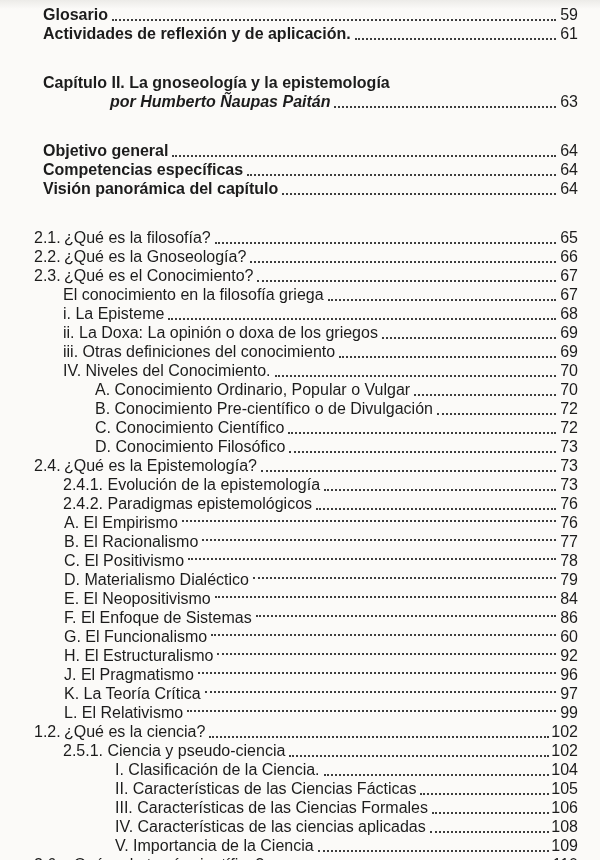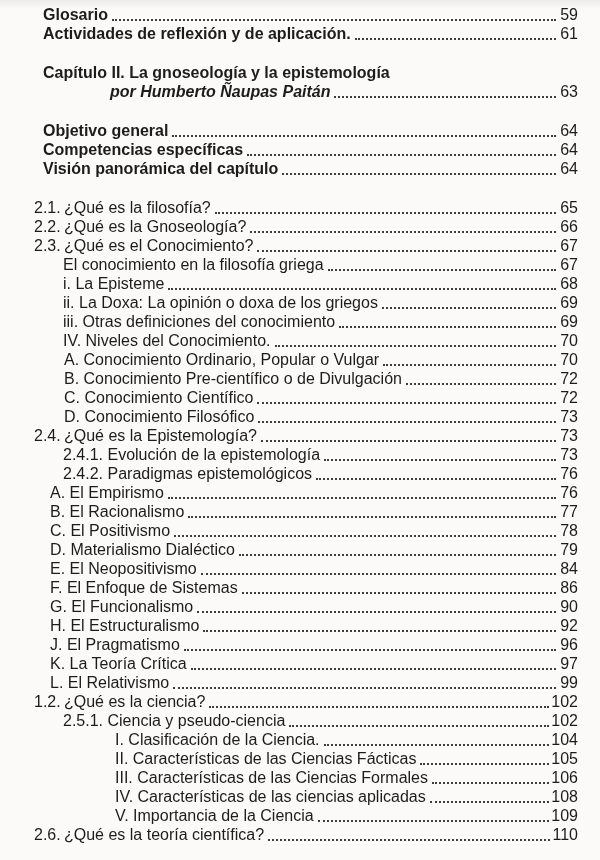--- a/index.html
+++ b/index.html
@@ -14,21 +14,21 @@
     height: 860px;
     background: linear-gradient(#ecebe8, #fbfaf8 9px);
     padding: 5px 22px 0 0;
     overflow: hidden;
     font-family: "Liberation Sans", "DejaVu Sans", sans-serif;
     font-size: 16px;
     line-height: 19px;
     color: #1c1c1c;
   }
   .block { margin: 0; }
-  .block + .block { margin-top: 20px; } 
+  .block + .block { margin-top: 30px; } 
 
   .row {
     display: flex;
     align-items: flex-end;
     height: 19px;
     white-space: nowrap;
   }
   .txt { flex: 0 0 auto; }
   .num { flex: 0 0 30px; }
   .leader {
@@ -41,22 +41,22 @@
     flex: 0 0 auto;
     min-width: 20px;
     text-align: right;
     font-weight: 400;
   }
 
   
   .row.front { padding-left: 43px; }
   .row.l0    { padding-left: 34px; }
   .row.l1    { padding-left: 63px; }
-  .row.l1b   { padding-left: 64px; }
-  .row.l2    { padding-left: 50px; }
+  .row.l1b   { padding-left: 95px; }
+  .row.l2    { padding-left: 64px; align-items: center; }
   .row.l3    { padding-left: 115px; }
   .row.title-row  { padding-left: 43px; }
   .row.author-row { padding-left: 110px; }
 
   .bold { font-weight: 700; }
   .chapter-title { font-weight: 700; }
   .author-name { font-weight: 700; font-style: italic; }
 </style>
 </head>
 <body>
@@ -234,21 +234,21 @@
       <div class="row l2">
 
     <span class="txt">F. El Enfoque de Sistemas</span>
     <span class="leader"></span>
     <span class="pg">86</span>
   </div>
       <div class="row l2">
 
     <span class="txt">G. El Funcionalismo</span>
     <span class="leader"></span>
-    <span class="pg">90</span>
+    <span class="pg">60</span>
   </div>
       <div class="row l2">
 
     <span class="txt">H. El Estructuralismo</span>
     <span class="leader"></span>
     <span class="pg">92</span>
   </div>
       <div class="row l2">
 
     <span class="txt">J. El Pragmatismo</span>

